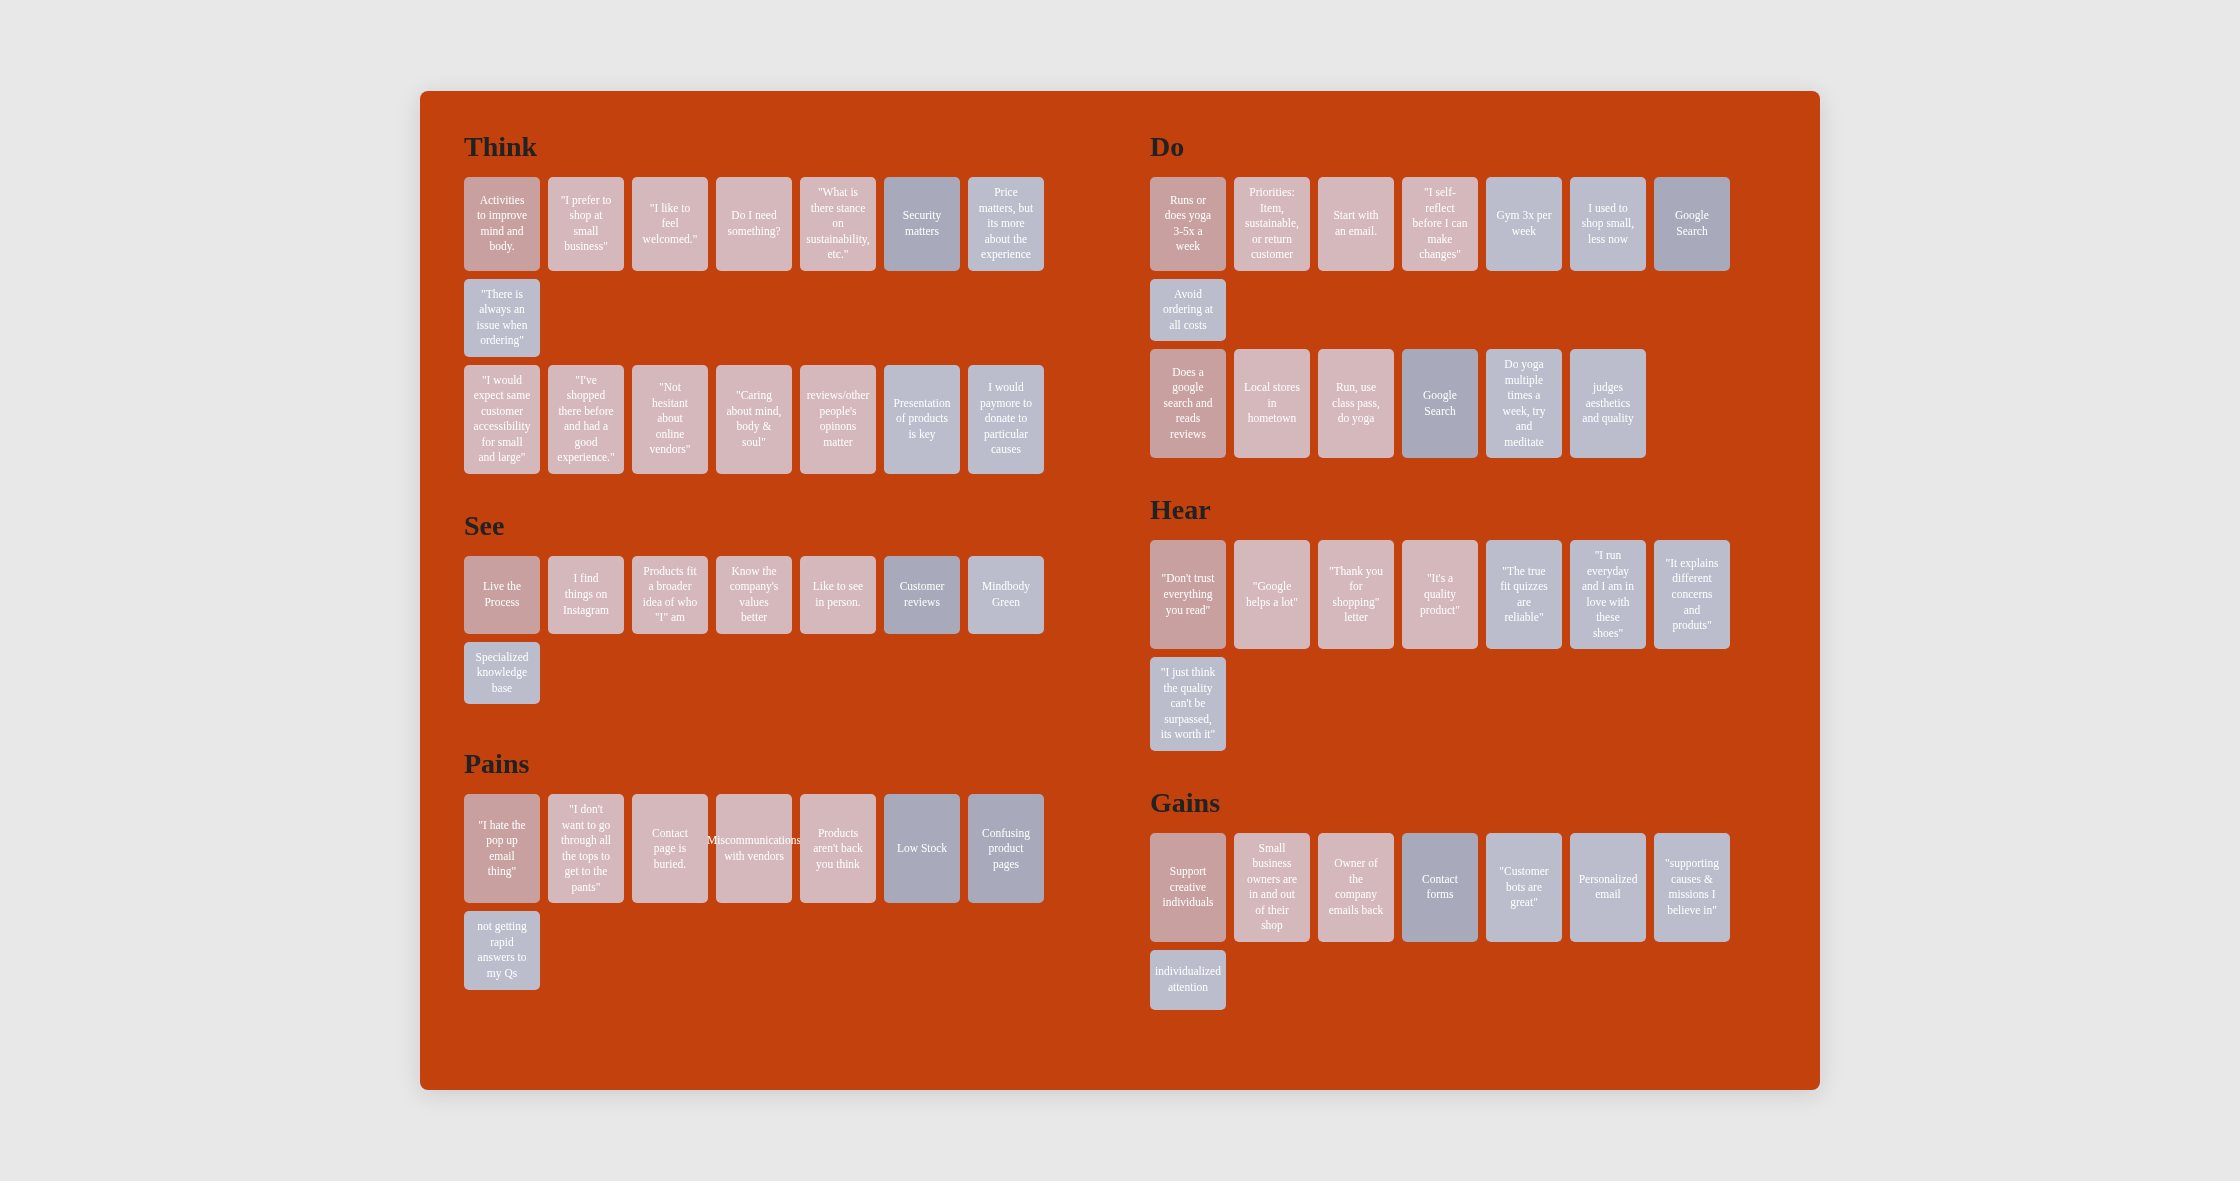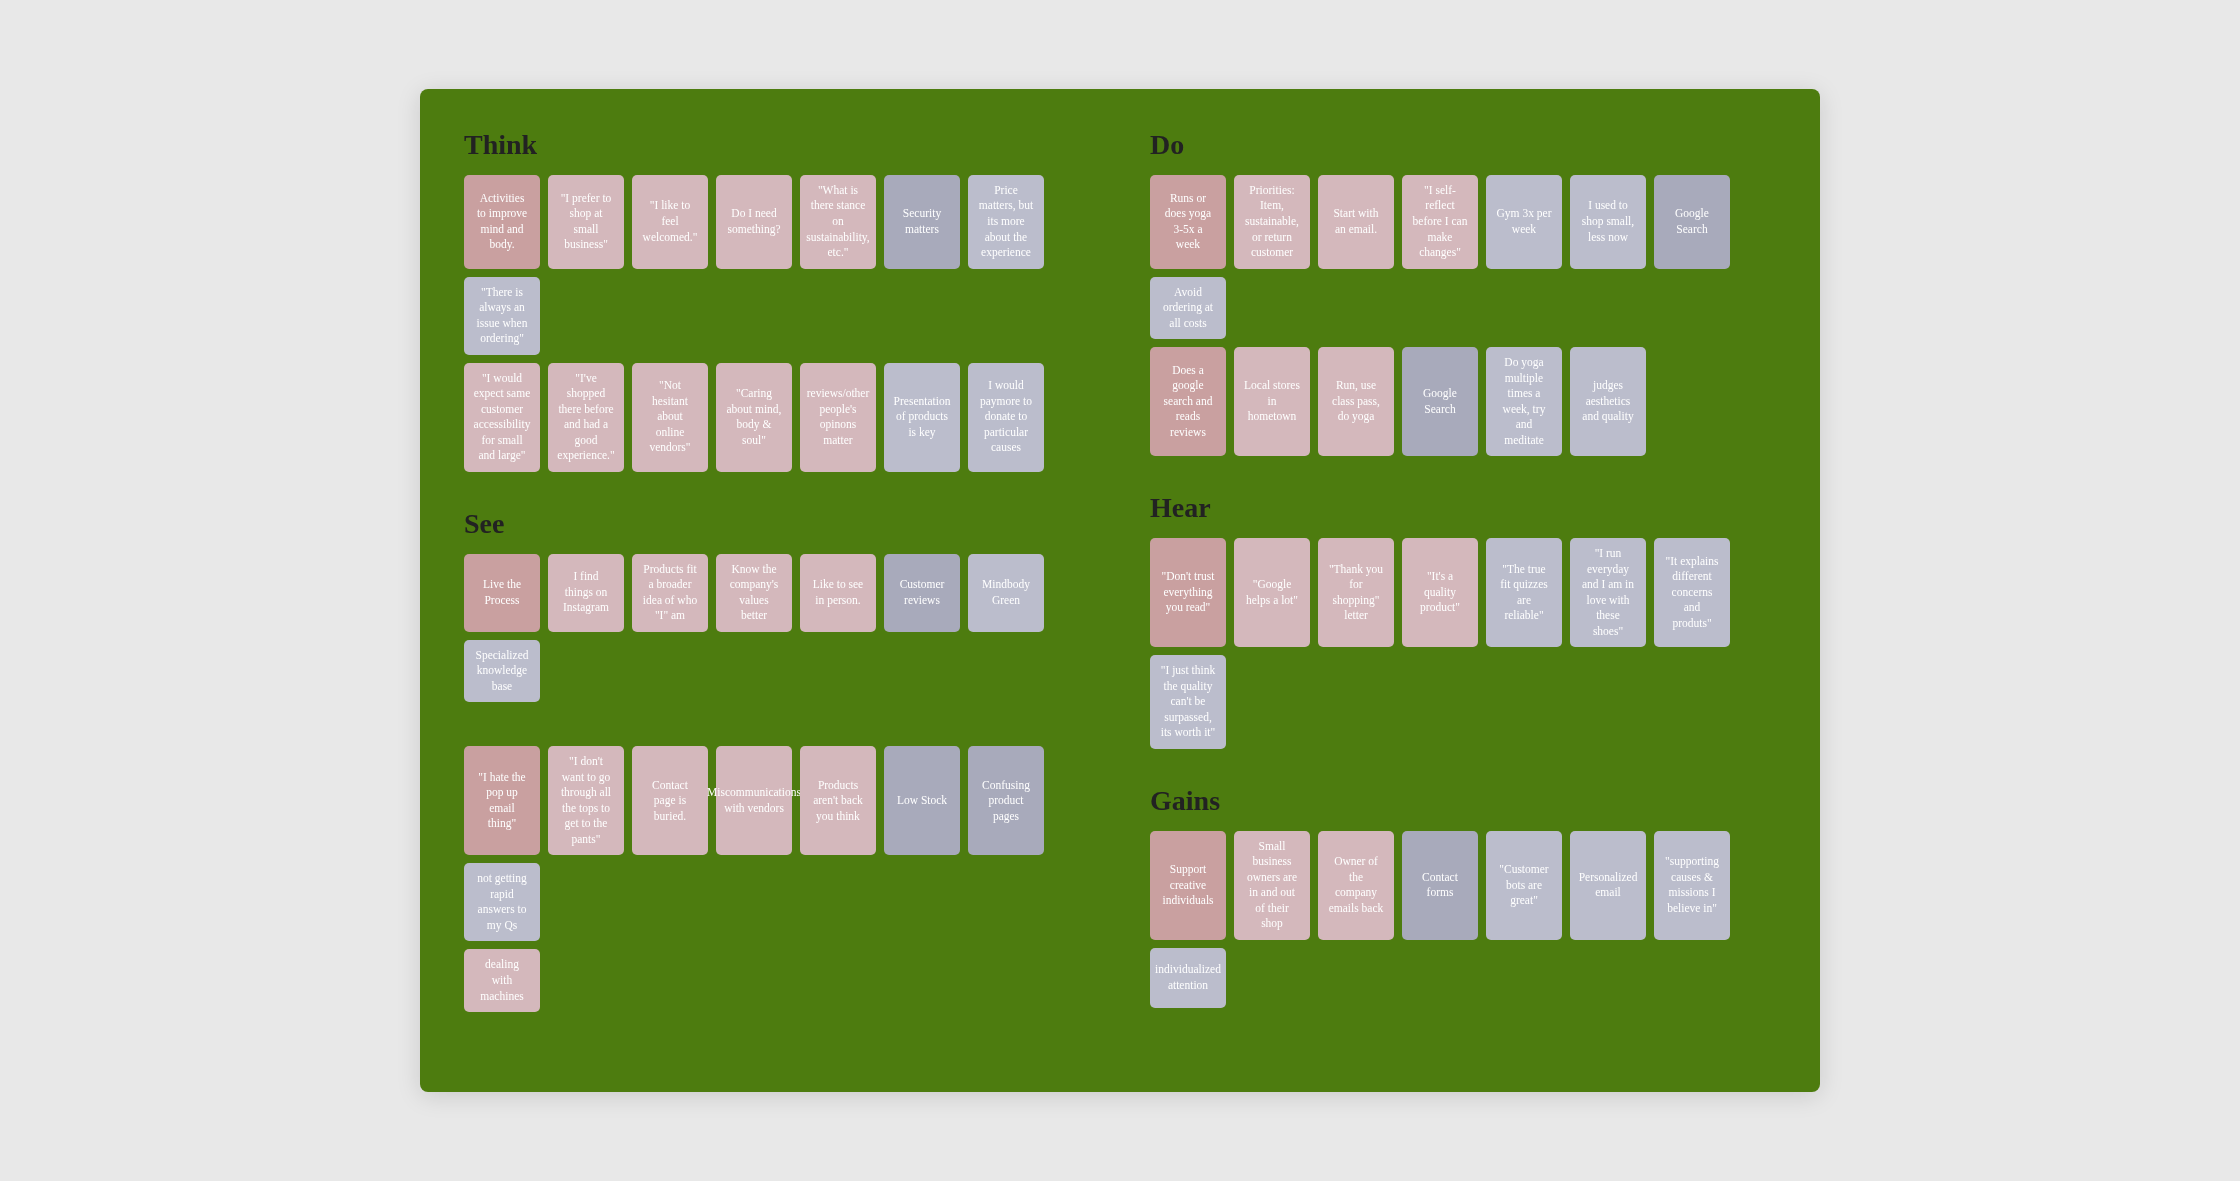--- a/index.html
+++ b/index.html
@@ -6,21 +6,21 @@
     body {
       background: #e8e8e8;
       font-family: Georgia, 'Times New Roman', serif;
       display: flex;
       justify-content: center;
       align-items: center;
       min-height: 100vh;
       padding: 20px;
     }
     .board {
-      background: #4d7c0f;
+      background: #c2410c;
       border-radius: 8px;
       box-shadow: 0 4px 24px rgba(0,0,0,0.13);
       padding: 40px 44px 44px 44px;
       width: 1400px;
       max-width: 100%;
     }
     .two-col {
       display: grid;
       grid-template-columns: 1fr 1fr;
       gap: 0 60px;
@@ -100,34 +100,32 @@
           <div class="card card-soft-pink">Know the company's values better</div>
           <div class="card card-soft-pink">Like to see in person.</div>
           <div class="card card-gray">Customer reviews</div>
           <div class="card card-gray-light">Mindbody Green</div>
           <div class="card card-gray-light">Specialized knowledge base</div>
         </div>
         <div style="height:8px"></div>
       </div>
 
       <div class="section">
+        <div class="section-title">Pains</div>
         <div class="cards-row">
           <div class="card card-pink">"I hate the pop up email thing"</div>
           <div class="card card-soft-pink">"I don't want to go through all the tops to get to the pants"</div>
           <div class="card card-soft-pink">Contact page is buried.</div>
           <div class="card card-soft-pink">Miscommunications with vendors</div>
           <div class="card card-soft-pink">Products aren't back you think</div>
           <div class="card card-gray">Low Stock</div>
           <div class="card card-gray">Confusing product pages</div>
           <div class="card card-gray-light">not getting rapid answers to my Qs</div>
         </div>
         <div style="height:8px"></div>
-        <div class="cards-row">
-          <div class="card card-soft-pink">dealing with machines</div>
-        </div>
       </div>
     </div>
 
     <div>
 
       <div class="section">
         <div class="section-title">Do</div>
         <div class="cards-row">
           <div class="card card-pink">Runs or does yoga 3-5x a week</div>
           <div class="card card-soft-pink">Priorities: Item, sustainable, or return customer</div>

